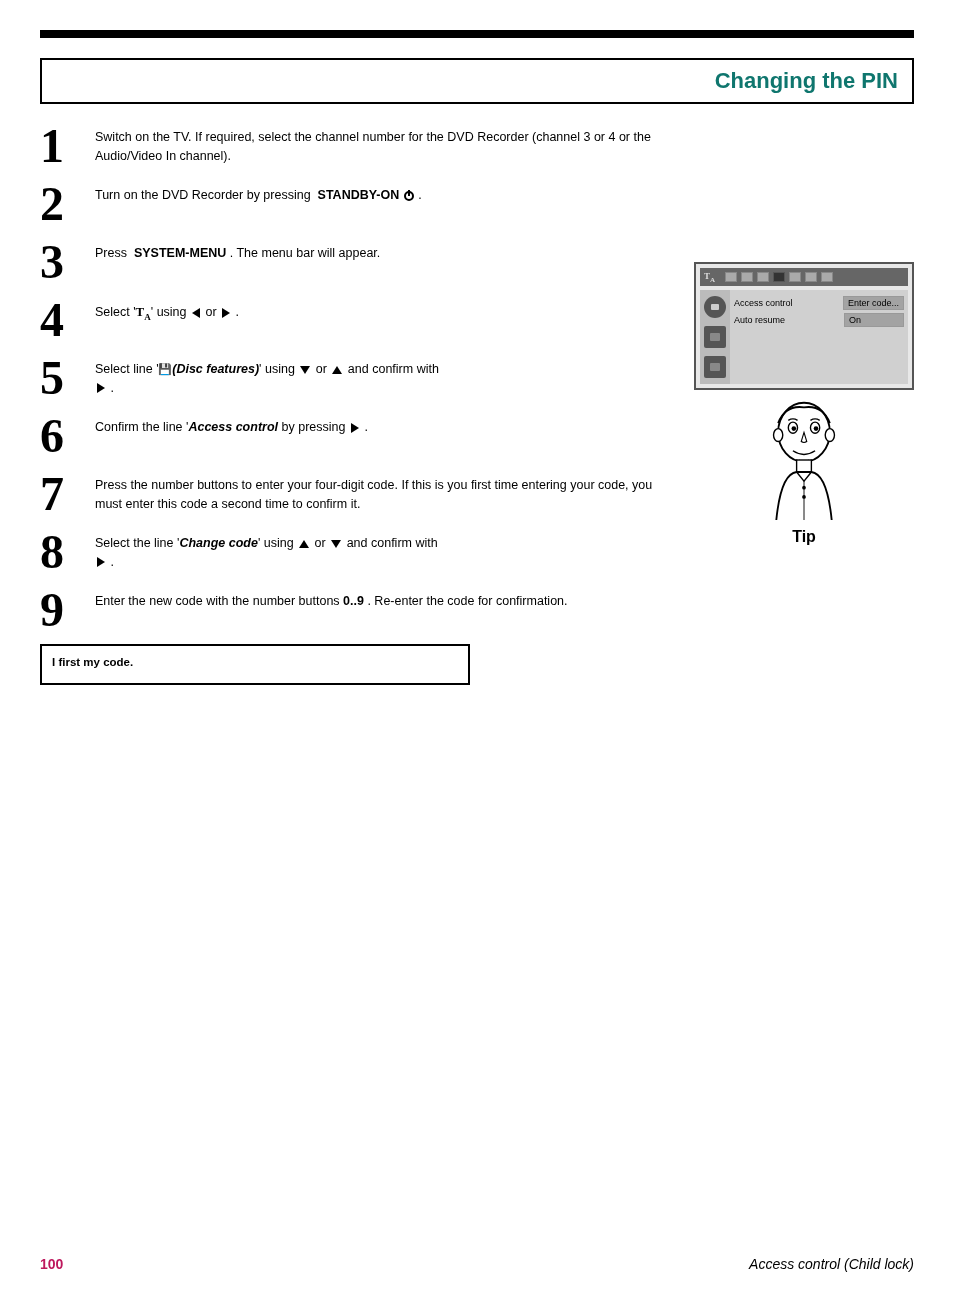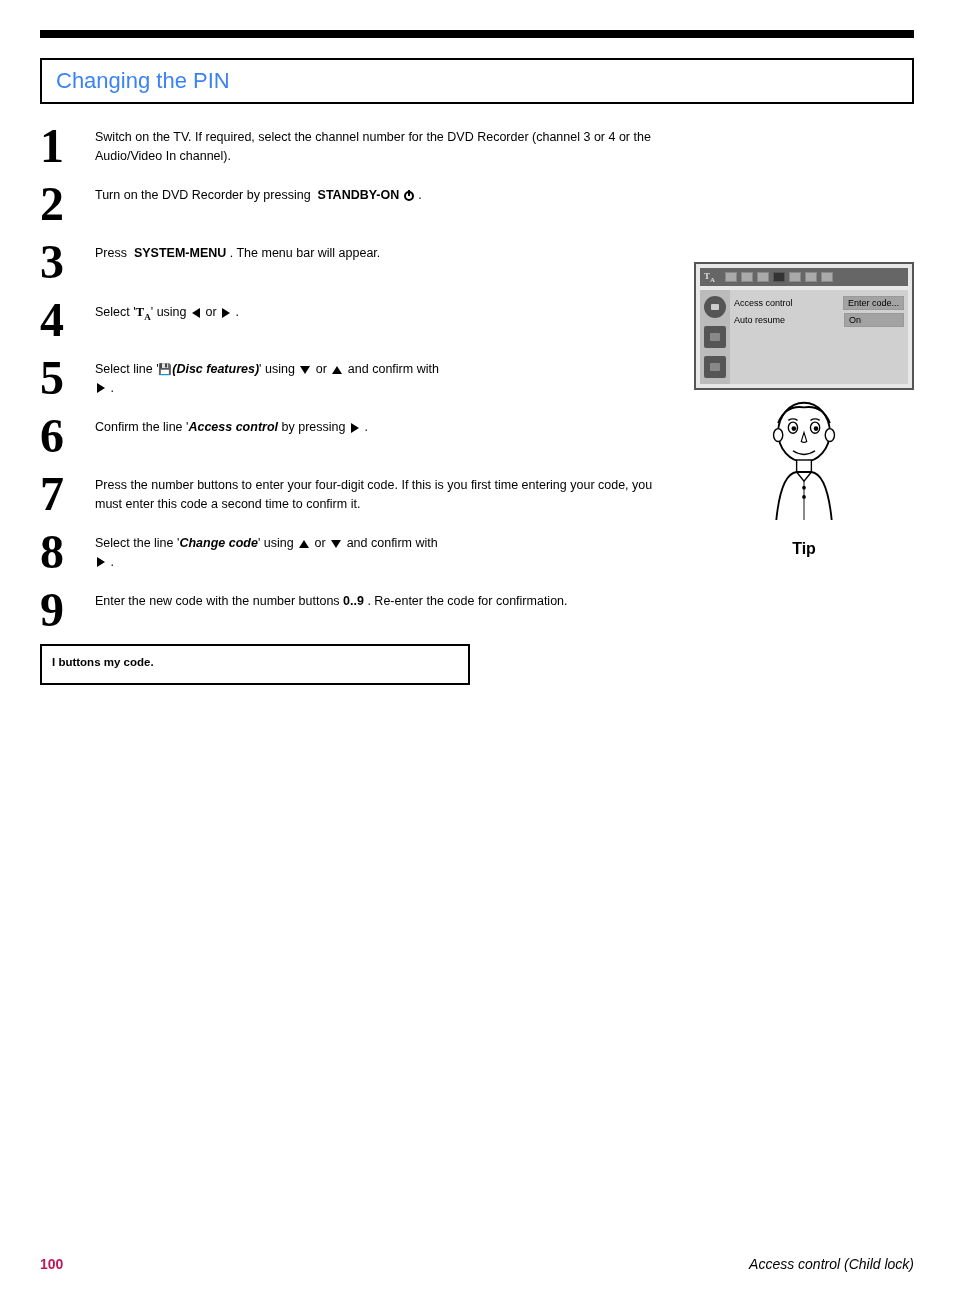--- a/index.html
+++ b/index.html
@@ -20,22 +20,23 @@
     }
 
     .title-box {
       border: 2px solid #000;
       margin: 20px 40px 0 40px;
       padding: 8px 14px;
     }
 
     .title-box h1 {
       font-size: 22px;
-      font-weight: normal;
-      color: #3b82f6;
+      font-weight: bold;
+      color: #0f766e;
+      text-align: right;
     }
 
     .step-row {
       display: flex;
       margin-bottom: 10px;
       min-height: 40px;
     }
 
     .step-num-cell {
       min-width: 55px;
@@ -148,21 +149,21 @@
       display: flex;
       flex-direction: column;
       align-items: center;
       margin-top: 0;
     }
 
     .tip-label {
       font-size: 16px;
       font-weight: bold;
       color: #000;
-      margin-top: 20px;
+      margin-top: 8px;
     }
 
     .tip-box {
       border: 2px solid #000;
       padding: 8px 10px;
       margin-top: 10px;
       font-size: 11.5px;
       line-height: 1.5;
     }
 
@@ -354,21 +355,21 @@
 
     <div class="step-row">
       <div class="step-num-cell">9</div>
       <div class="step-text-cell">
         Enter the new code with the number buttons <b>0..9</b> . Re-enter the code for confirmation.
       </div>
     </div>
 
 
     <div class="tip-box" style="max-width:430px; margin-top:10px;">
-      <div class="tip-title">I buttons my code.</div>
+      <div class="tip-title">I first my code.</div>
     </div>
 
   </div>
 
   <div style="width:220px; margin-left:20px; padding-top:140px;">
 
     <div class="screen-box">
 
       <div class="screen-top-bar">
         <span style="color:#ddd; font-size:9px; font-weight:bold; font-family:serif;">T<sub style="font-size:7px;">A</sub></span>

